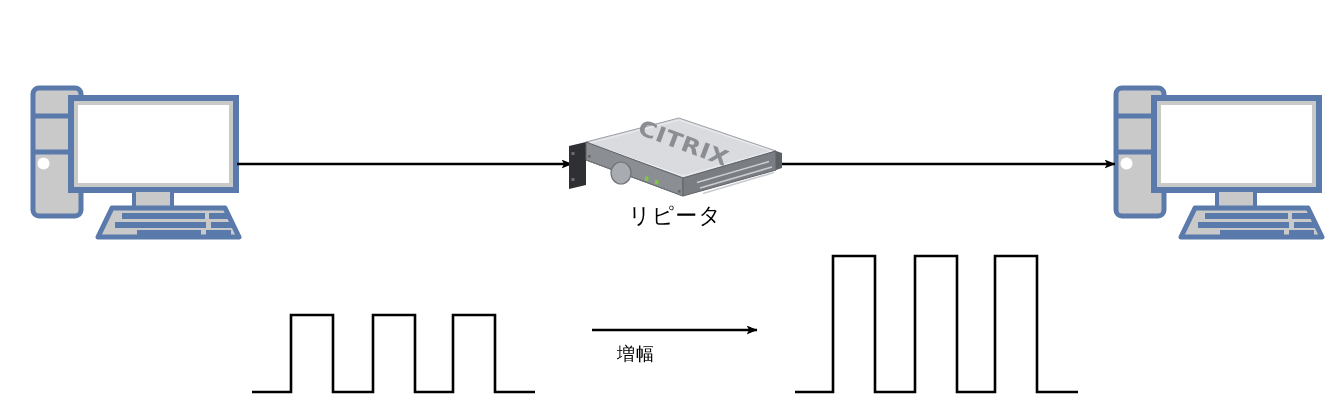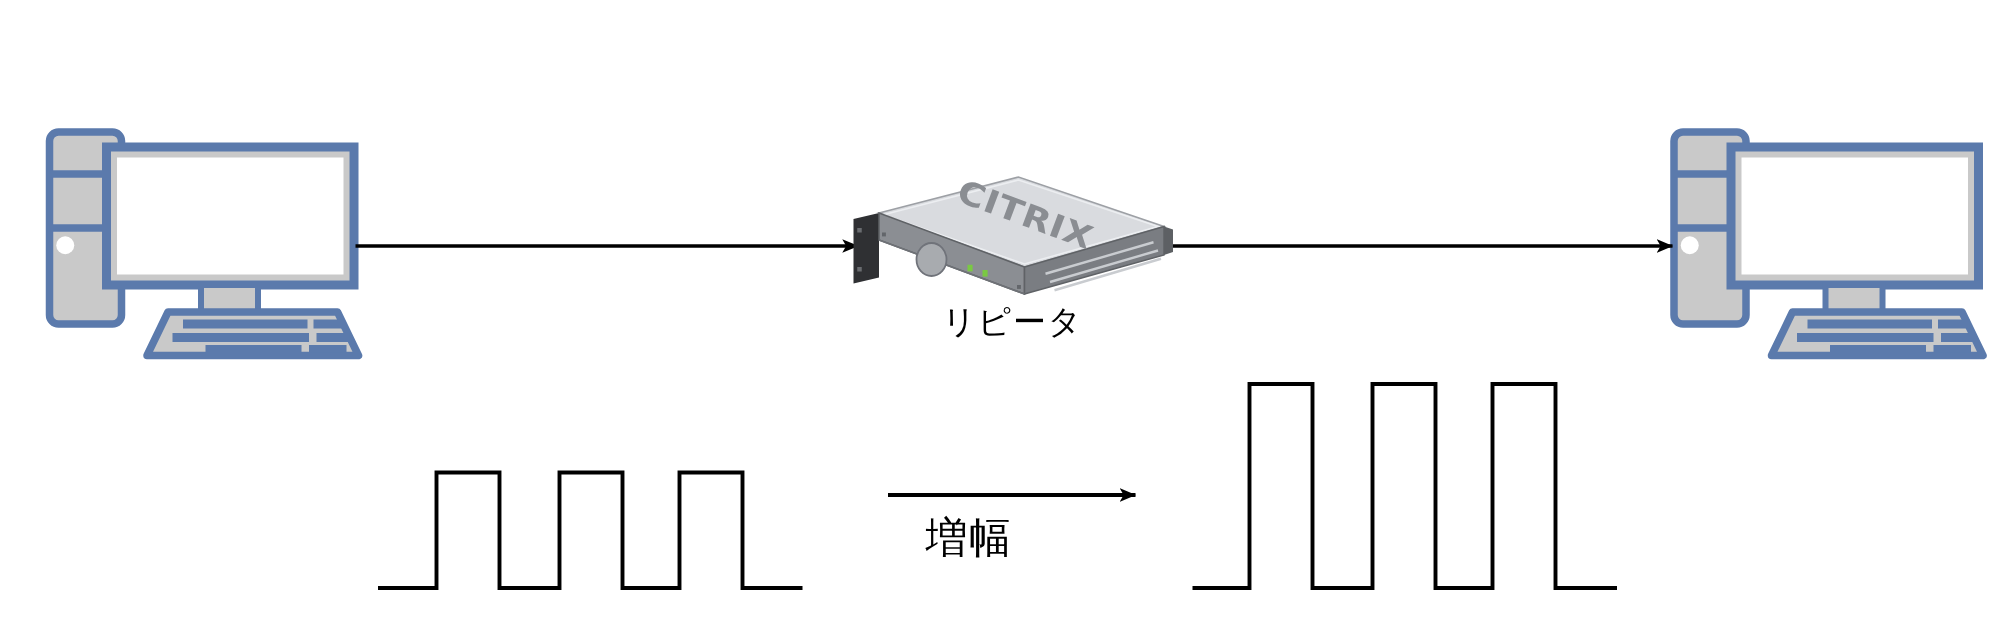--- a/index.html
+++ b/index.html
@@ -41,21 +41,21 @@
     letter-spacing: 1px;
     margin-top: 12px;
   }
   #repeater-label .inner {
     display: inline-block;
     margin-left: -667px;
   }
   #amplify-label {
     left: 617px;
     top: 345px;
-    font-size: 28px;
+    font-size: 18px;
     letter-spacing: 1px;
   }
 </style>
 </head>
 <body>
 
 <div id="canvas">
 
   <svg class="layer" viewBox="0 0 1342 418" xmlns="http://www.w3.org/2000/svg">
     <defs>

